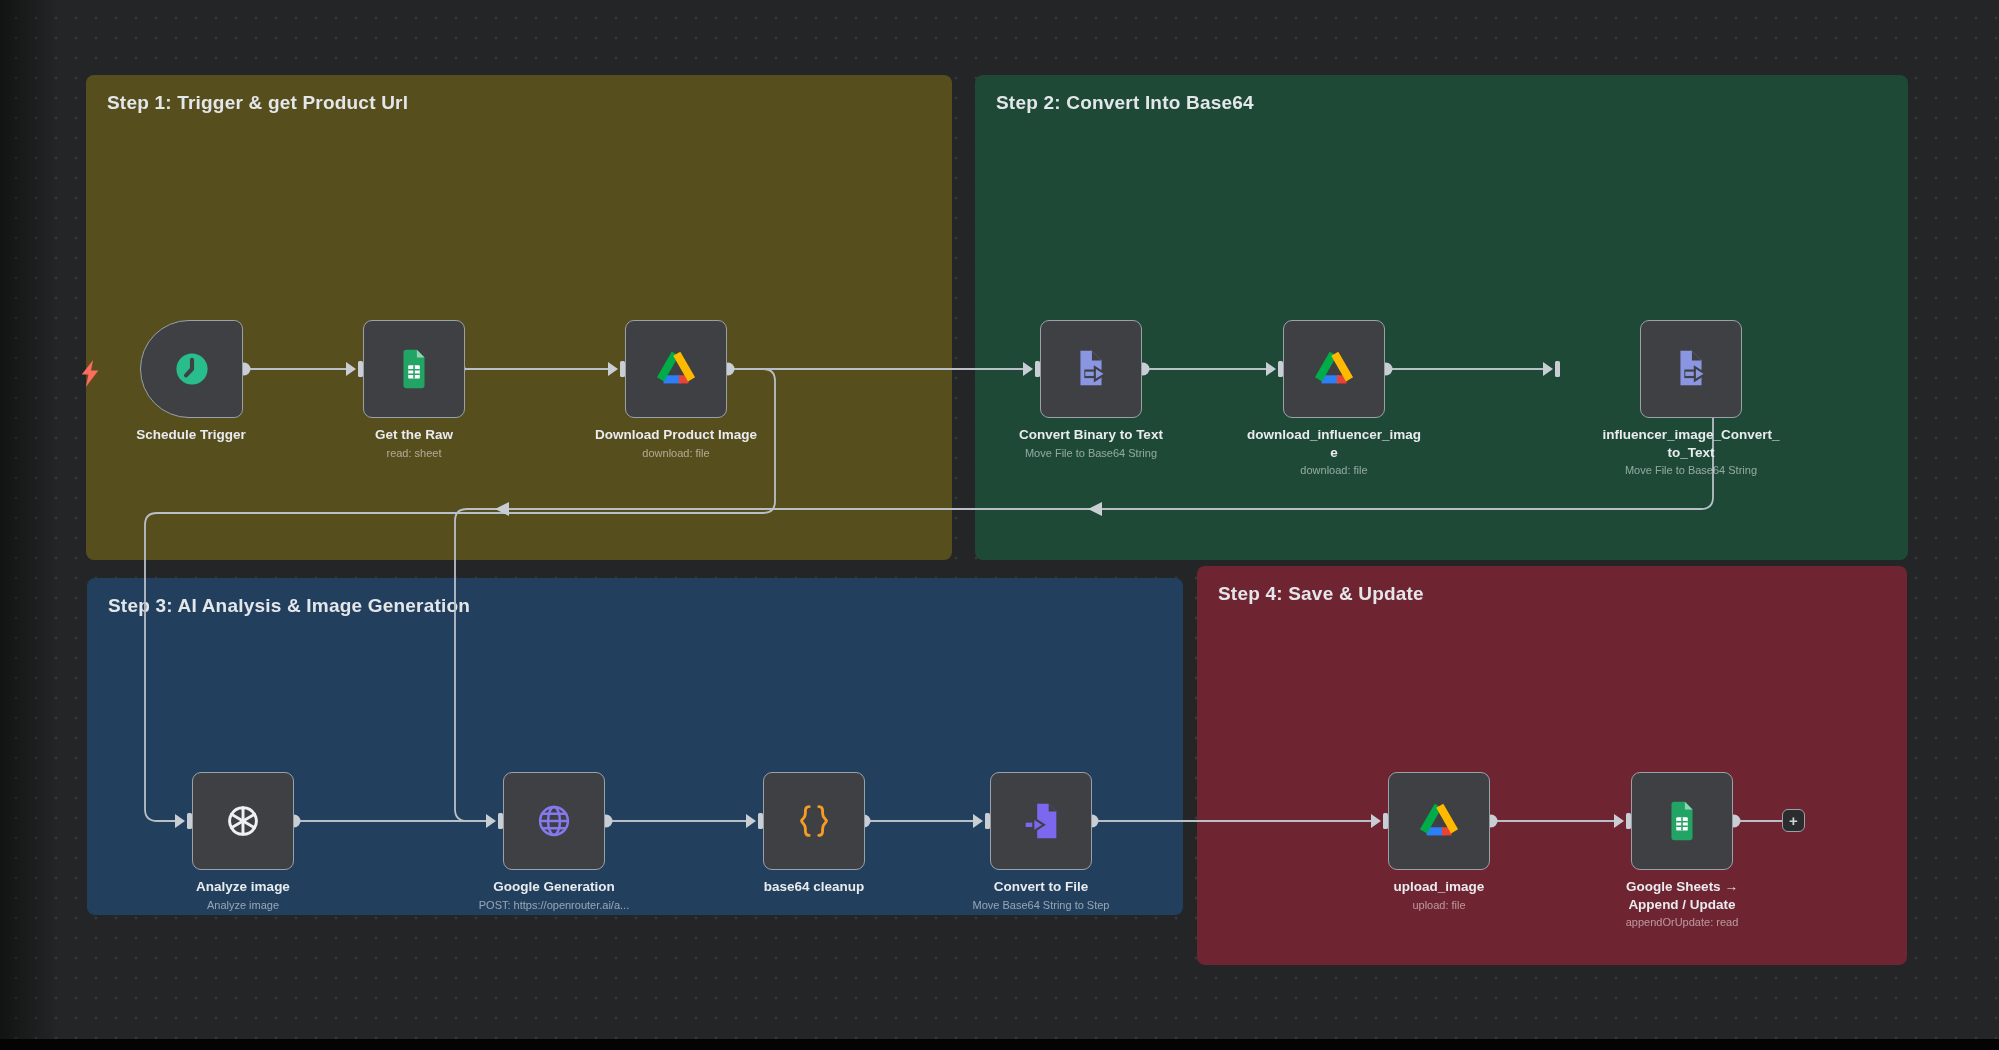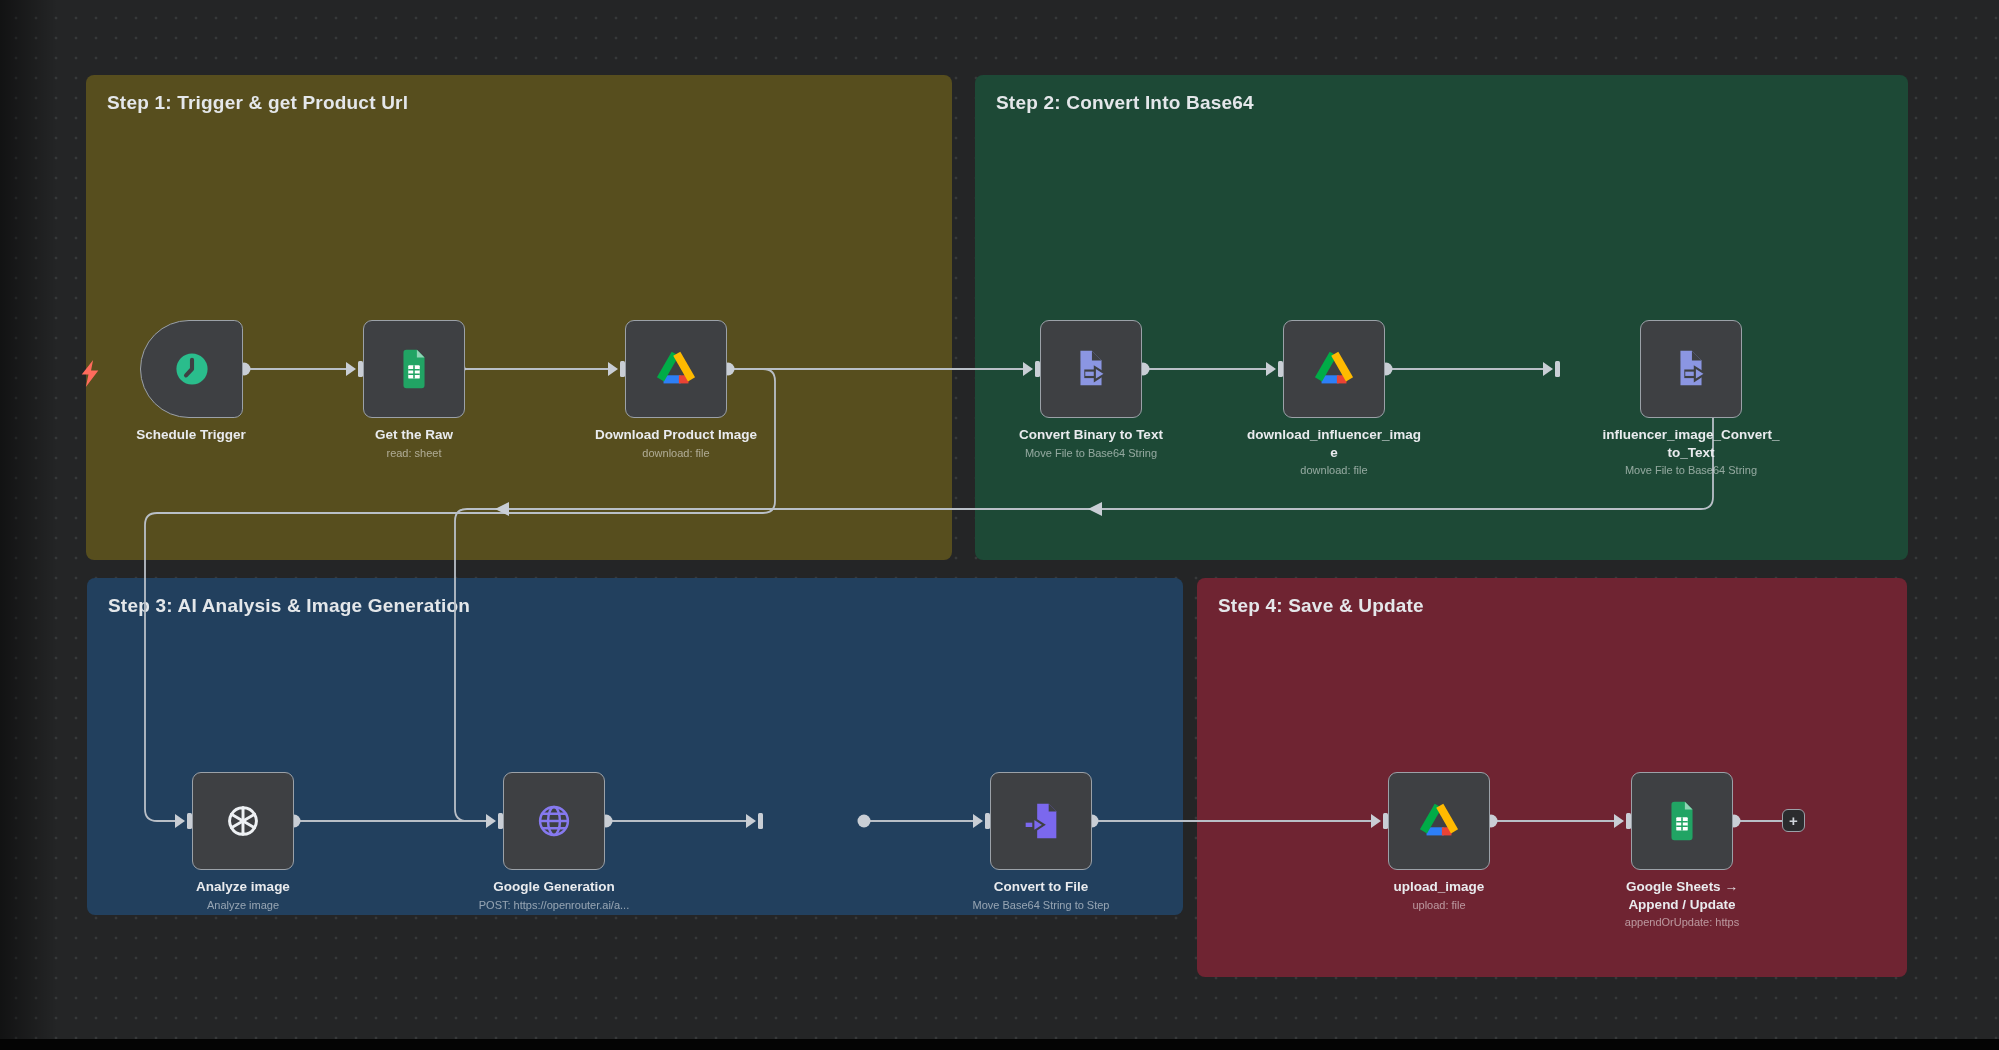--- a/index.html
+++ b/index.html
@@ -12,21 +12,21 @@
   }
   .left-shade{position:absolute;left:0;top:0;width:58px;height:100%;
     background:linear-gradient(90deg,rgba(0,0,0,.5),rgba(0,0,0,0));pointer-events:none;z-index:6;}
   .bottom-bar{position:absolute;left:0;bottom:0;width:100%;height:11px;background:#040404;z-index:7;}
 
   .sticky{position:absolute;border-radius:8px;z-index:1;}
   .sticky-title{padding:17px 21px 0 21px;font-size:19px;font-weight:700;color:#e4e7ea;letter-spacing:.2px;}
   .s1{left:86px;top:75px;width:866px;height:485px;background:#574e1e;}
   .s2{left:975px;top:75px;width:933px;height:485px;background:#1d4936;}
   .s3{left:87px;top:578px;width:1096px;height:337px;background:#22405e;}
-  .s4{left:1197px;top:578px;width:710px;height:399px;background:#6f2432;}
+  .s4{left:1197px;top:566px;width:710px;height:399px;background:#6f2432;}
 
   svg.wires{position:absolute;left:0;top:0;z-index:2;}
   .wire{stroke:#b9bfc7;stroke-width:1.8;fill:none;}
   .port{fill:#c9ced5;}
 
   .node{position:absolute;z-index:3;width:102px;text-decoration:underline;}
   .node-box{width:102px;height:98px;background:#3e4043;border:1.7px solid #9ba1a8;
     border-radius:9px;display:flex;align-items:center;justify-content:center;box-sizing:border-box;}
   .node.trigger .node-box{width:103px;border-radius:50px 9px 9px 50px;}
   .node-label{position:absolute;top:106px;left:50%;transform:translateX(-50%);width:232px;text-align:center;}
@@ -263,20 +263,31 @@
       <svg class="icon" width="46" height="46" viewBox="0 0 48 48">
           <use href="#i-globe"></use>
         </svg>
     </div>
     <div class="node-label">
         <div class="node-name">Google Generation</div>
       <div class="node-sub">POST: https://openrouter.ai/a...</div>
       </div>
   </div>
 
+  <div class="node" style="left:763px;top:772px">
+    <div class="node-box">
+      <svg class="icon" width="46" height="46" viewBox="0 0 48 48">
+          <use href="#i-braces"></use>
+        </svg>
+    </div>
+    <div class="node-label">
+        <div class="node-name">base64 cleanup</div>
+      <div class="node-sub"></div>
+      </div>
+  </div>
 
   <div class="node" style="left:990px;top:772px">
     <div class="node-box">
       <svg class="icon" width="46" height="46" viewBox="0 0 48 48">
           <use href="#i-fileimport"></use>
         </svg>
     </div>
     <div class="node-label">
         <div class="node-name">Convert to File</div>
       <div class="node-sub">Move Base64 String to Step</div>
@@ -297,21 +308,21 @@
 
   <div class="node" style="left:1631px;top:772px">
     <div class="node-box">
       <svg class="icon" width="46" height="46" viewBox="0 0 48 48">
           <use href="#i-sheets"></use>
         </svg>
     </div>
     <div class="node-label">
         <div class="node-name">Google Sheets →
 Append / Update</div>
-      <div class="node-sub">appendOrUpdate: https</div>
+      <div class="node-sub">appendOrUpdate: read</div>
       </div>
   </div>
 
   <div class="plus-node">+</div>
 
   <div class="left-shade"></div>
   <div class="bottom-bar"></div>
 </div>
 
 </body></html>

